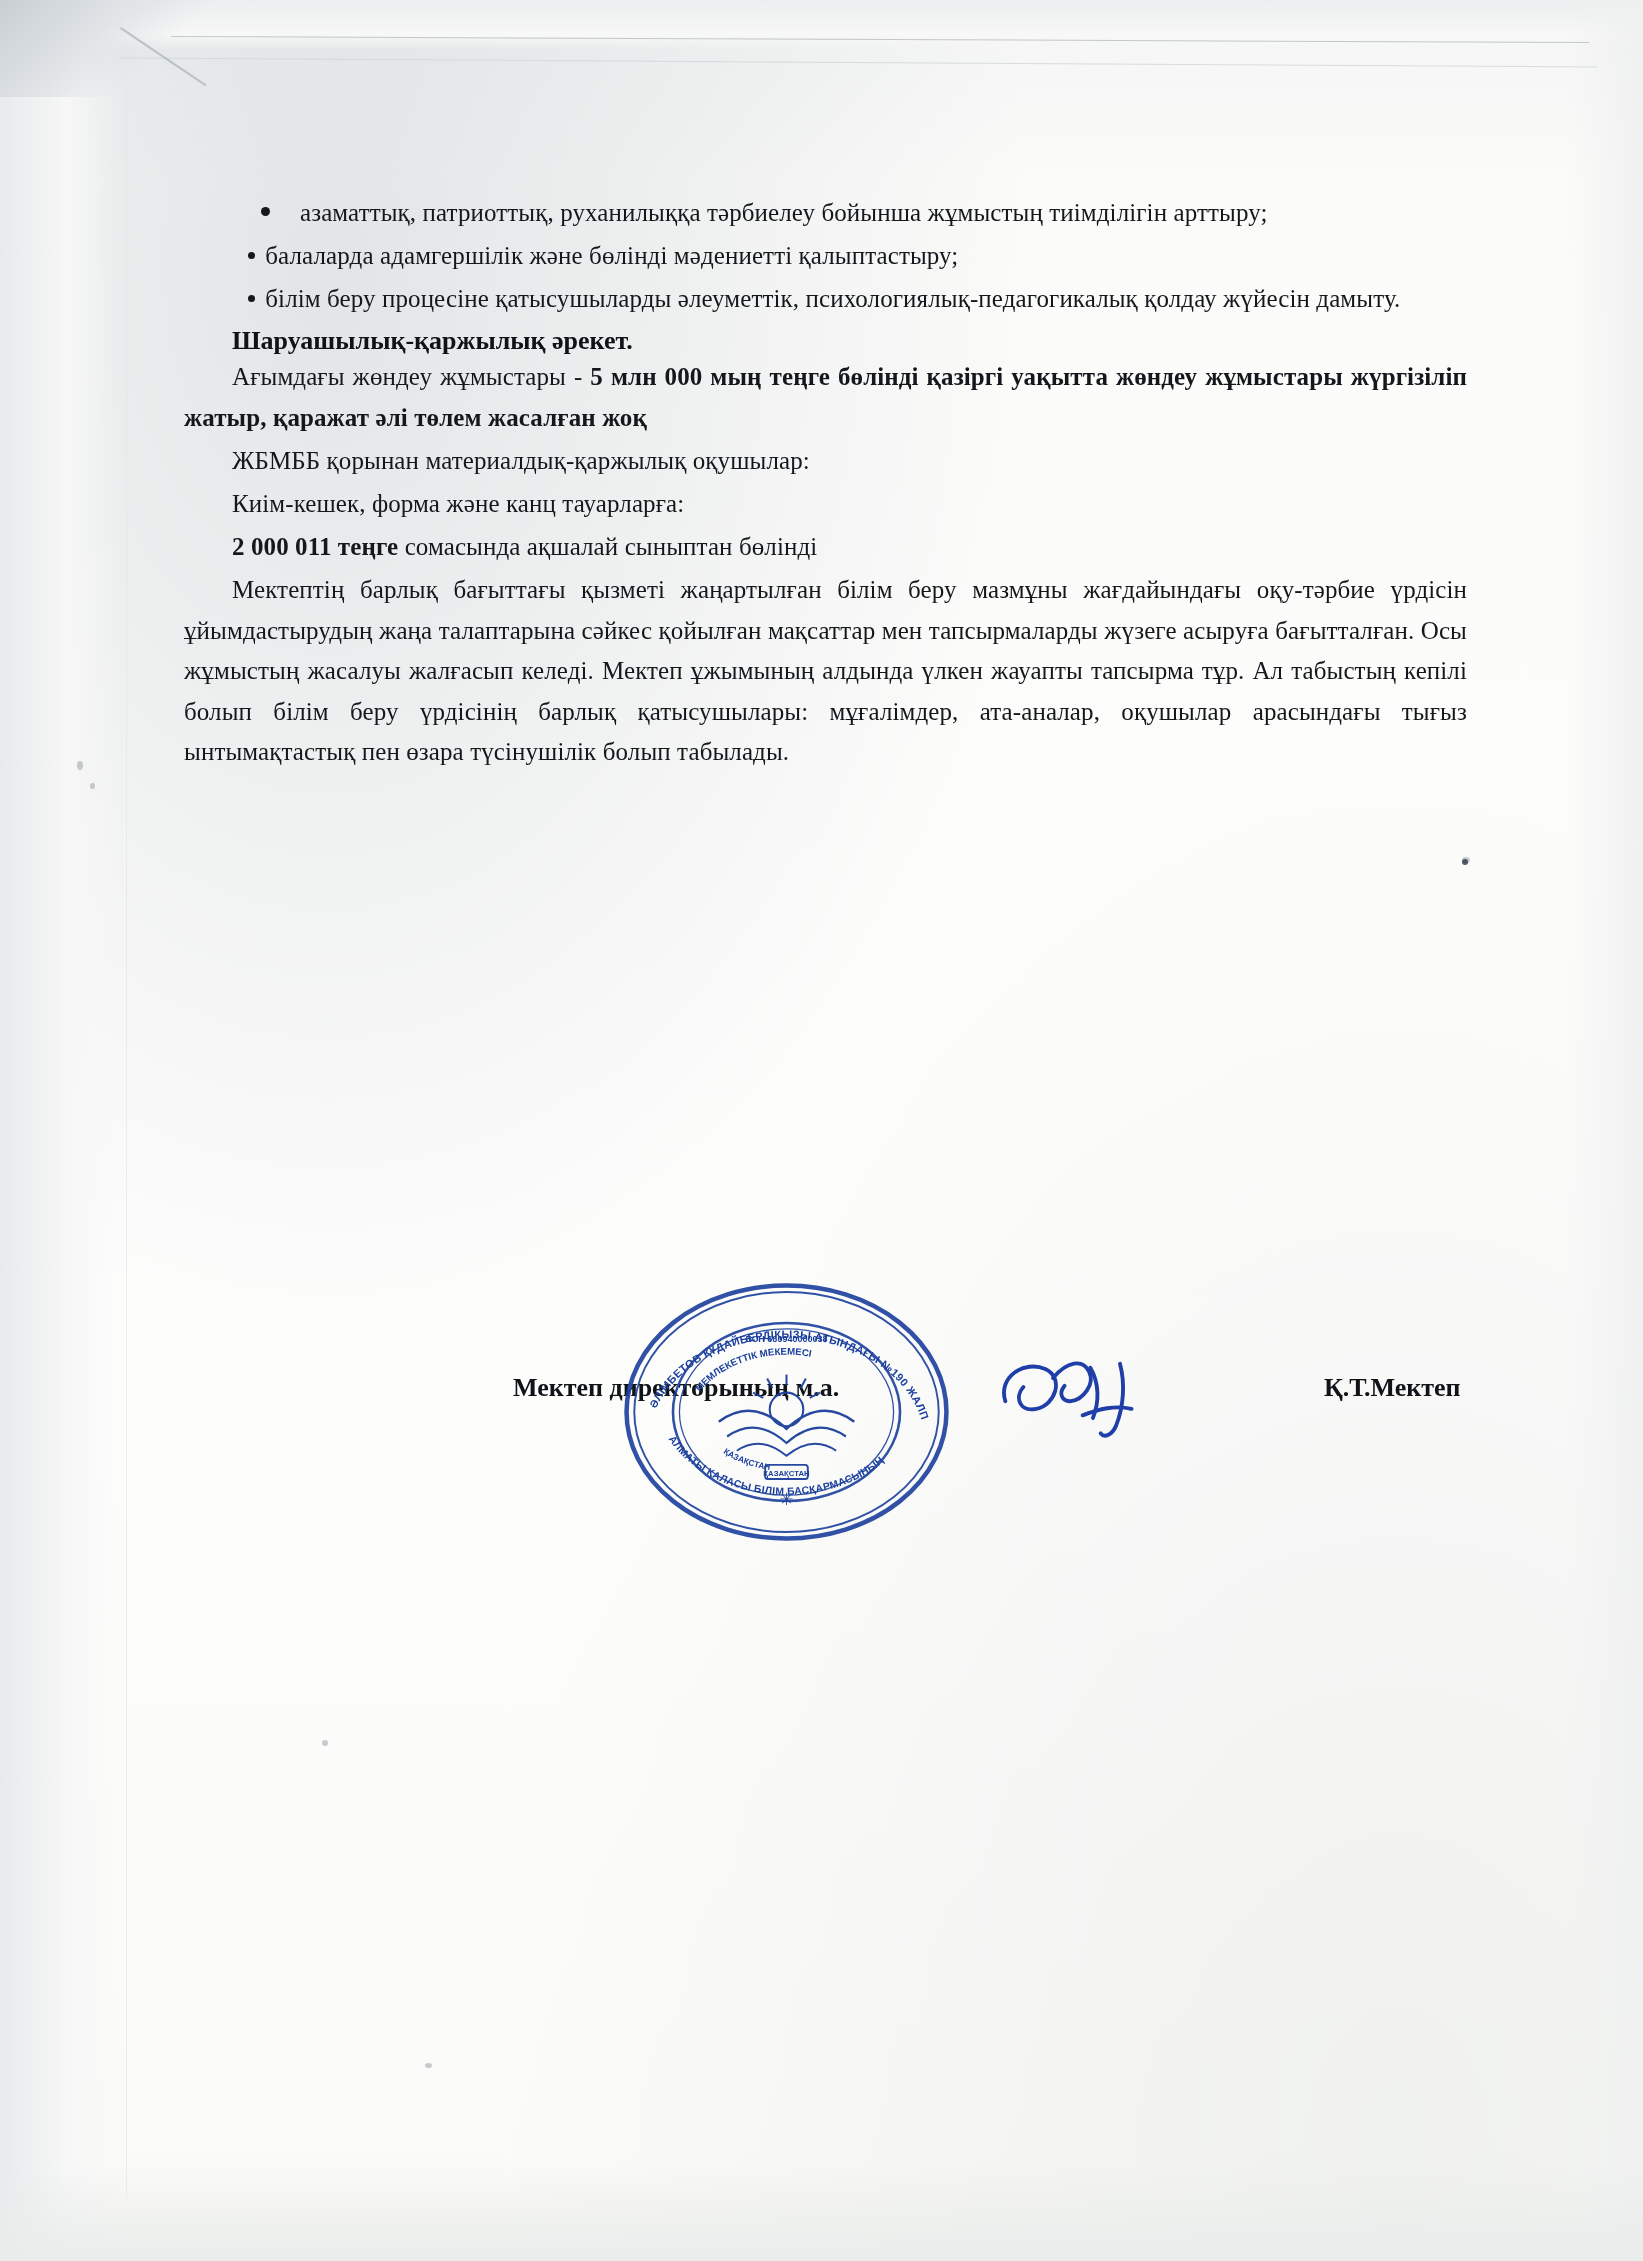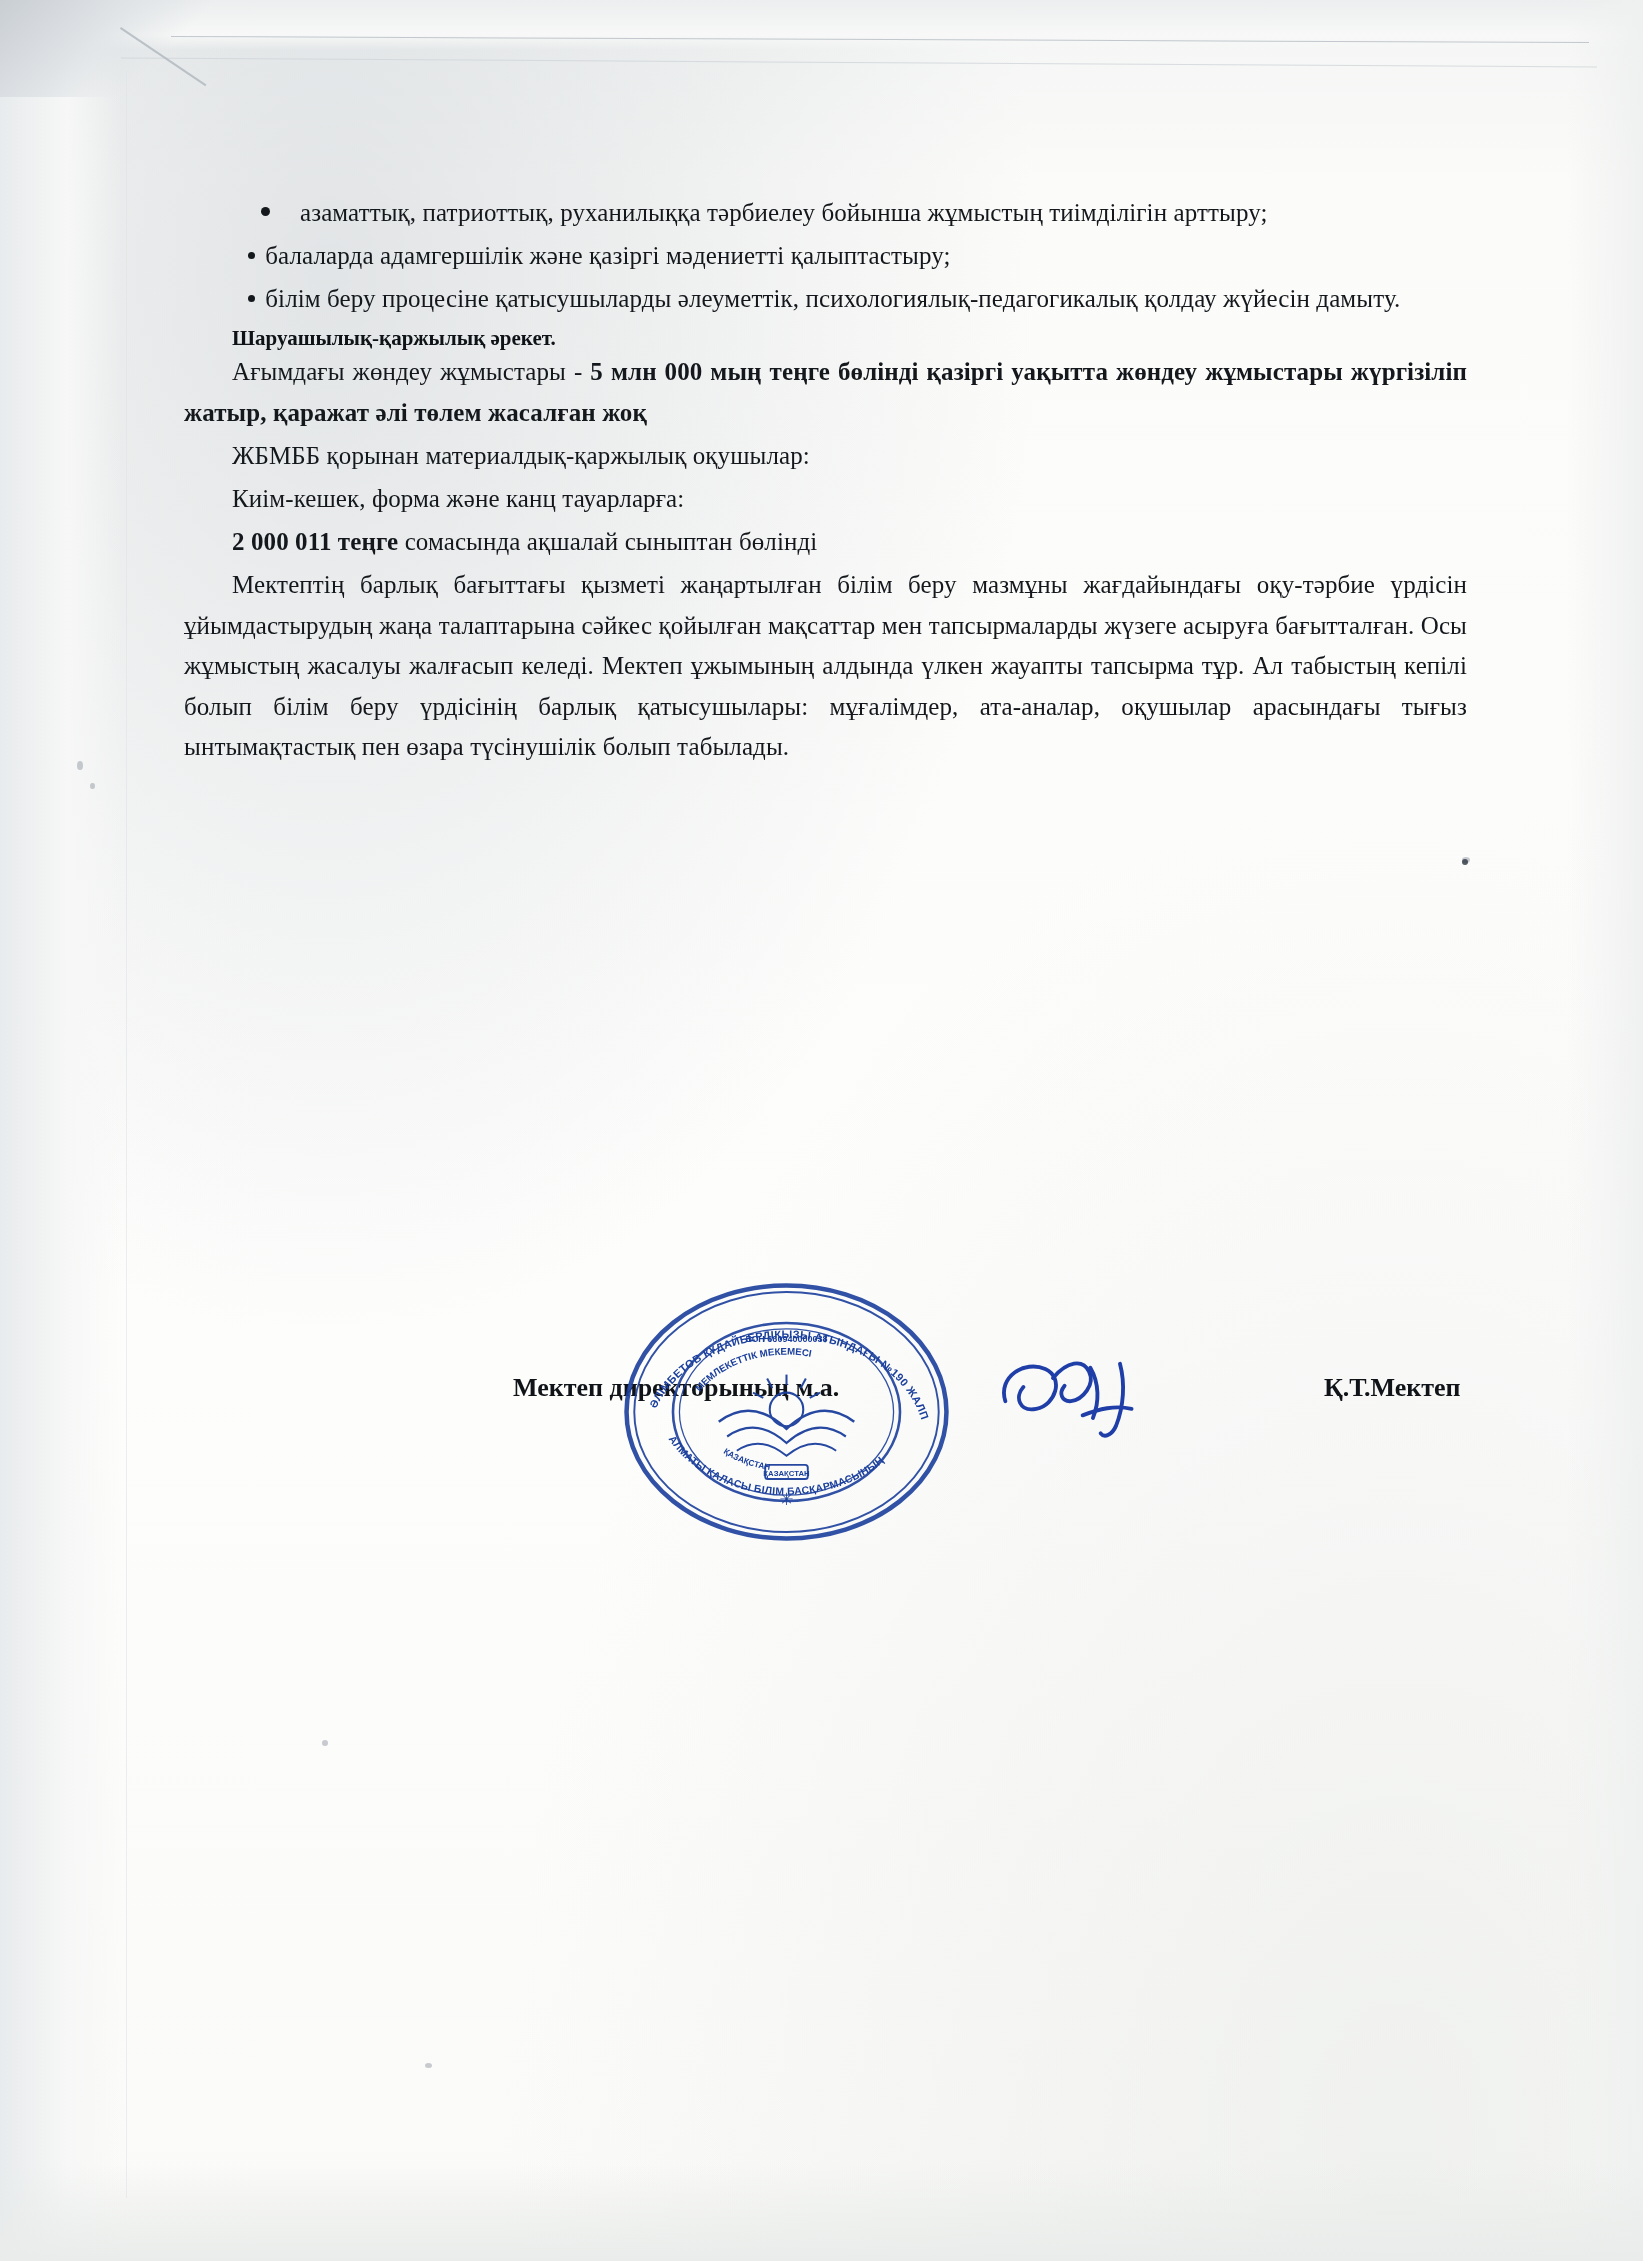--- a/index.html
+++ b/index.html
@@ -124,21 +124,21 @@
     width: 7px; height: 7px;
     border-radius: 50%;
     background: #14181c;
     vertical-align: 0.22em;
     margin: 0 10.3px 0 64px;
   }
   .b {
     font-weight: bold;
   }
   .heading-bold {
-    font-size: 21px;
+    font-size: 26px;
     font-weight: bold;
     color: #0f1317;
     margin: 6.4px 0 1.3px 0;
     text-indent: 48px;
   }
   .sig-row {
     position: absolute;
     left: 184px;
     top: 1373px;
     width: 1283px;
@@ -209,21 +209,21 @@
   <div class="speck" style="left:77px; top:761px; width:5.8px; height:9px;"></div>
   <div class="speck" style="left:90px; top:783px; width:4.5px; height:5.8px;"></div>
   <div class="speck" style="left:1462px; top:857px; width:7.7px; height:5.8px;"></div>
   <div class="speck" style="left:322px; top:1740px; width:5.8px; height:5.8px;"></div>
   <div class="speck" style="left:425px; top:2063px; width:7px; height:5.2px;"></div>
 
   <div class="content">
 
     <p class="body-text bullet-big"><span class="dot"></span><span>азаматтық, патриоттық, руханилыққа тәрбиелеу бойынша жұмыстың тиімділігін арттыру;</span></p>
 
-    <p class="body-text bullet-small"><span class="dot-s"></span><span>балаларда адамгершілік және қазіргі мәдениетті қалыптастыру;</span></p>
+    <p class="body-text bullet-small"><span class="dot-s"></span><span>балаларда адамгершілік және бөлінді мәдениетті қалыптастыру;</span></p>
 
 
     <p class="body-text bullet-small"><span class="dot-s"></span><span>білім беру процесіне қатысушыларды әлеуметтік, психологиялық-педагогикалық қолдау жүйесін дамыту.</span></p>
 
     <p class="heading-bold">Шаруашылық-қаржылық әрекет.</p>
 
 
     <p class="body-text indent"><span>Ағымдағы жөндеу жұмыстары  - </span><span class="b">5 млн 000 мың теңге бөлінді қазіргі уақытта жөндеу жұмыстары жүргізіліп жатыр, қаражат әлі төлем жасалған жоқ</span></p>
 
     <p class="body-text indent">ЖБМББ қорынан материалдық-қаржылық оқушылар:</p>

